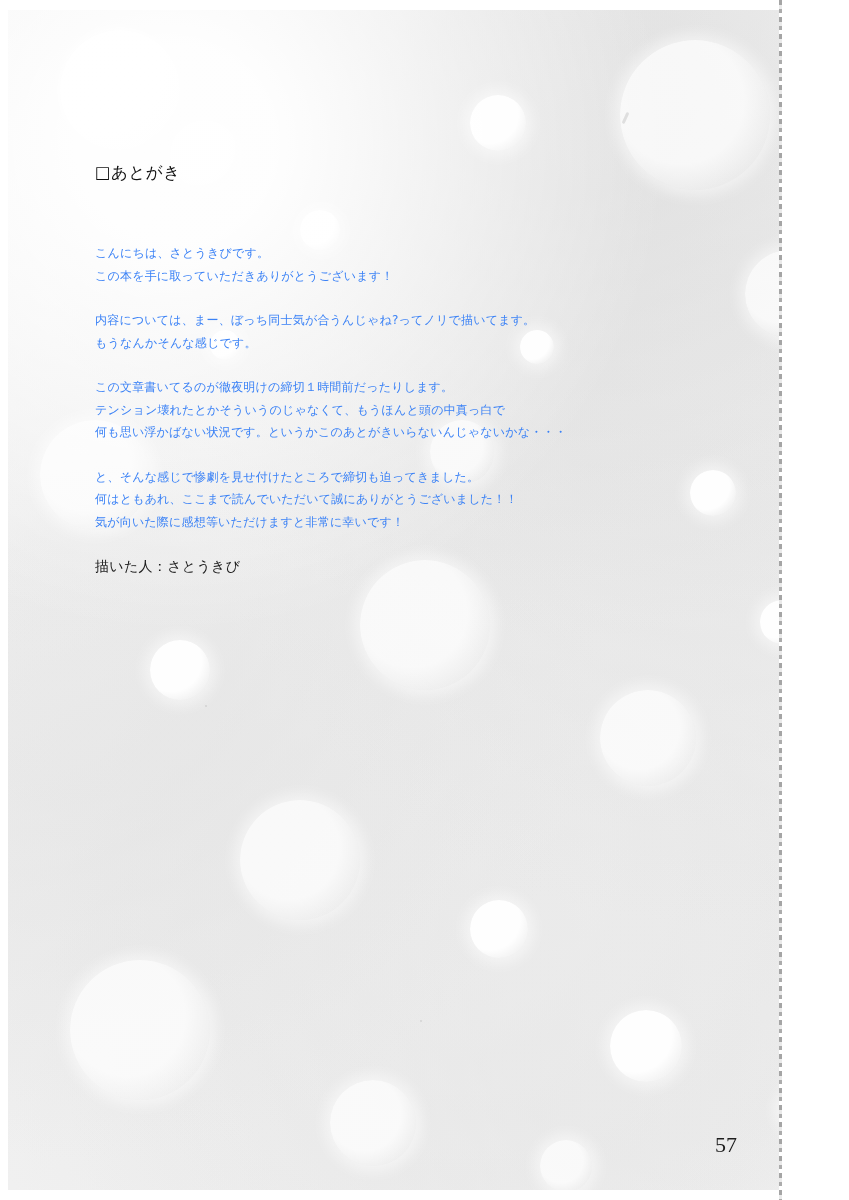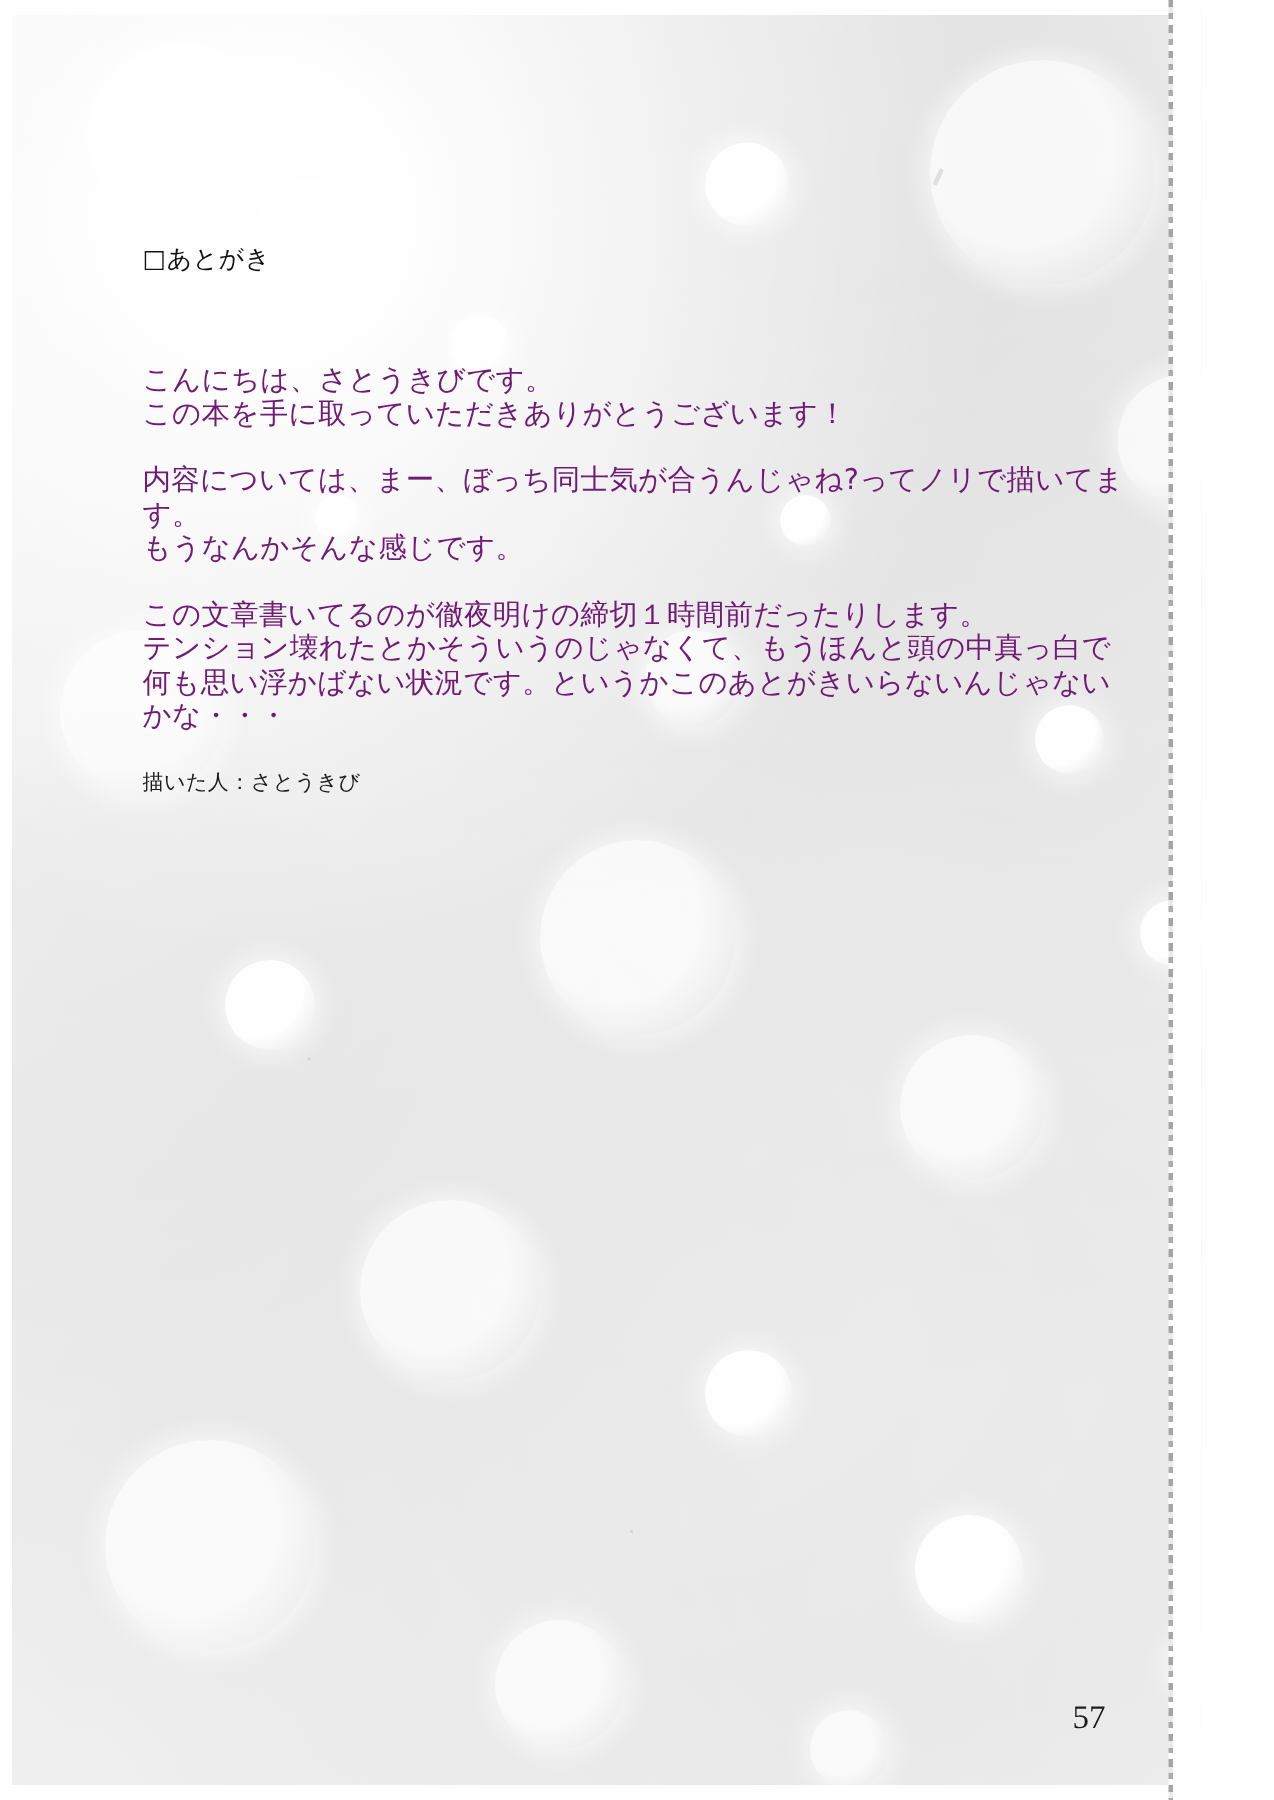--- a/index.html
+++ b/index.html
@@ -91,23 +91,23 @@
   }
   .afterword-heading {
     font-size: 16.5px;
     color: #111;
     letter-spacing: 0.5px;
     margin: 0 0 58px 0;
     font-weight: normal;
   }
   .para {
     margin: 0 0 22px 0;
-    font-size: 19px;
+    font-size: 12px;
     line-height: 22.5px;
-    color: #701a75;
+    color: #3b82f6;
     letter-spacing: 0.2px;
     white-space: pre-line;
   }
   .para.gap-lg { margin-bottom: 44px; }
   .para.gap-xl { margin-bottom: 62px; }
   .signature {
     margin: 0;
     font-size: 14px;
     line-height: 22px;
     color: #1b1b1b;
@@ -164,18 +164,21 @@
   <div class="content">
     <h1 class="afterword-heading">□あとがき</h1>
 
     <p class="para">こんにちは、さとうきびです。
 この本を手に取っていただきありがとうございます！</p>
     <p class="para">内容については、まー、ぼっち同士気が合うんじゃね?ってノリで描いてます。
 もうなんかそんな感じです。</p>
     <p class="para">この文章書いてるのが徹夜明けの締切１時間前だったりします。
 テンション壊れたとかそういうのじゃなくて、もうほんと頭の中真っ白で
 何も思い浮かばない状況です。というかこのあとがきいらないんじゃないかな・・・</p>
+    <p class="para">と、そんな感じで惨劇を見せ付けたところで締切も迫ってきました。
+何はともあれ、ここまで読んでいただいて誠にありがとうございました！！
+気が向いた際に感想等いただけますと非常に幸いです！</p>
 
     <p class="signature">描いた人：さとうきび</p>
   </div>
 
   <div class="page-number">57</div>
 </div>
 
 </body></html>

